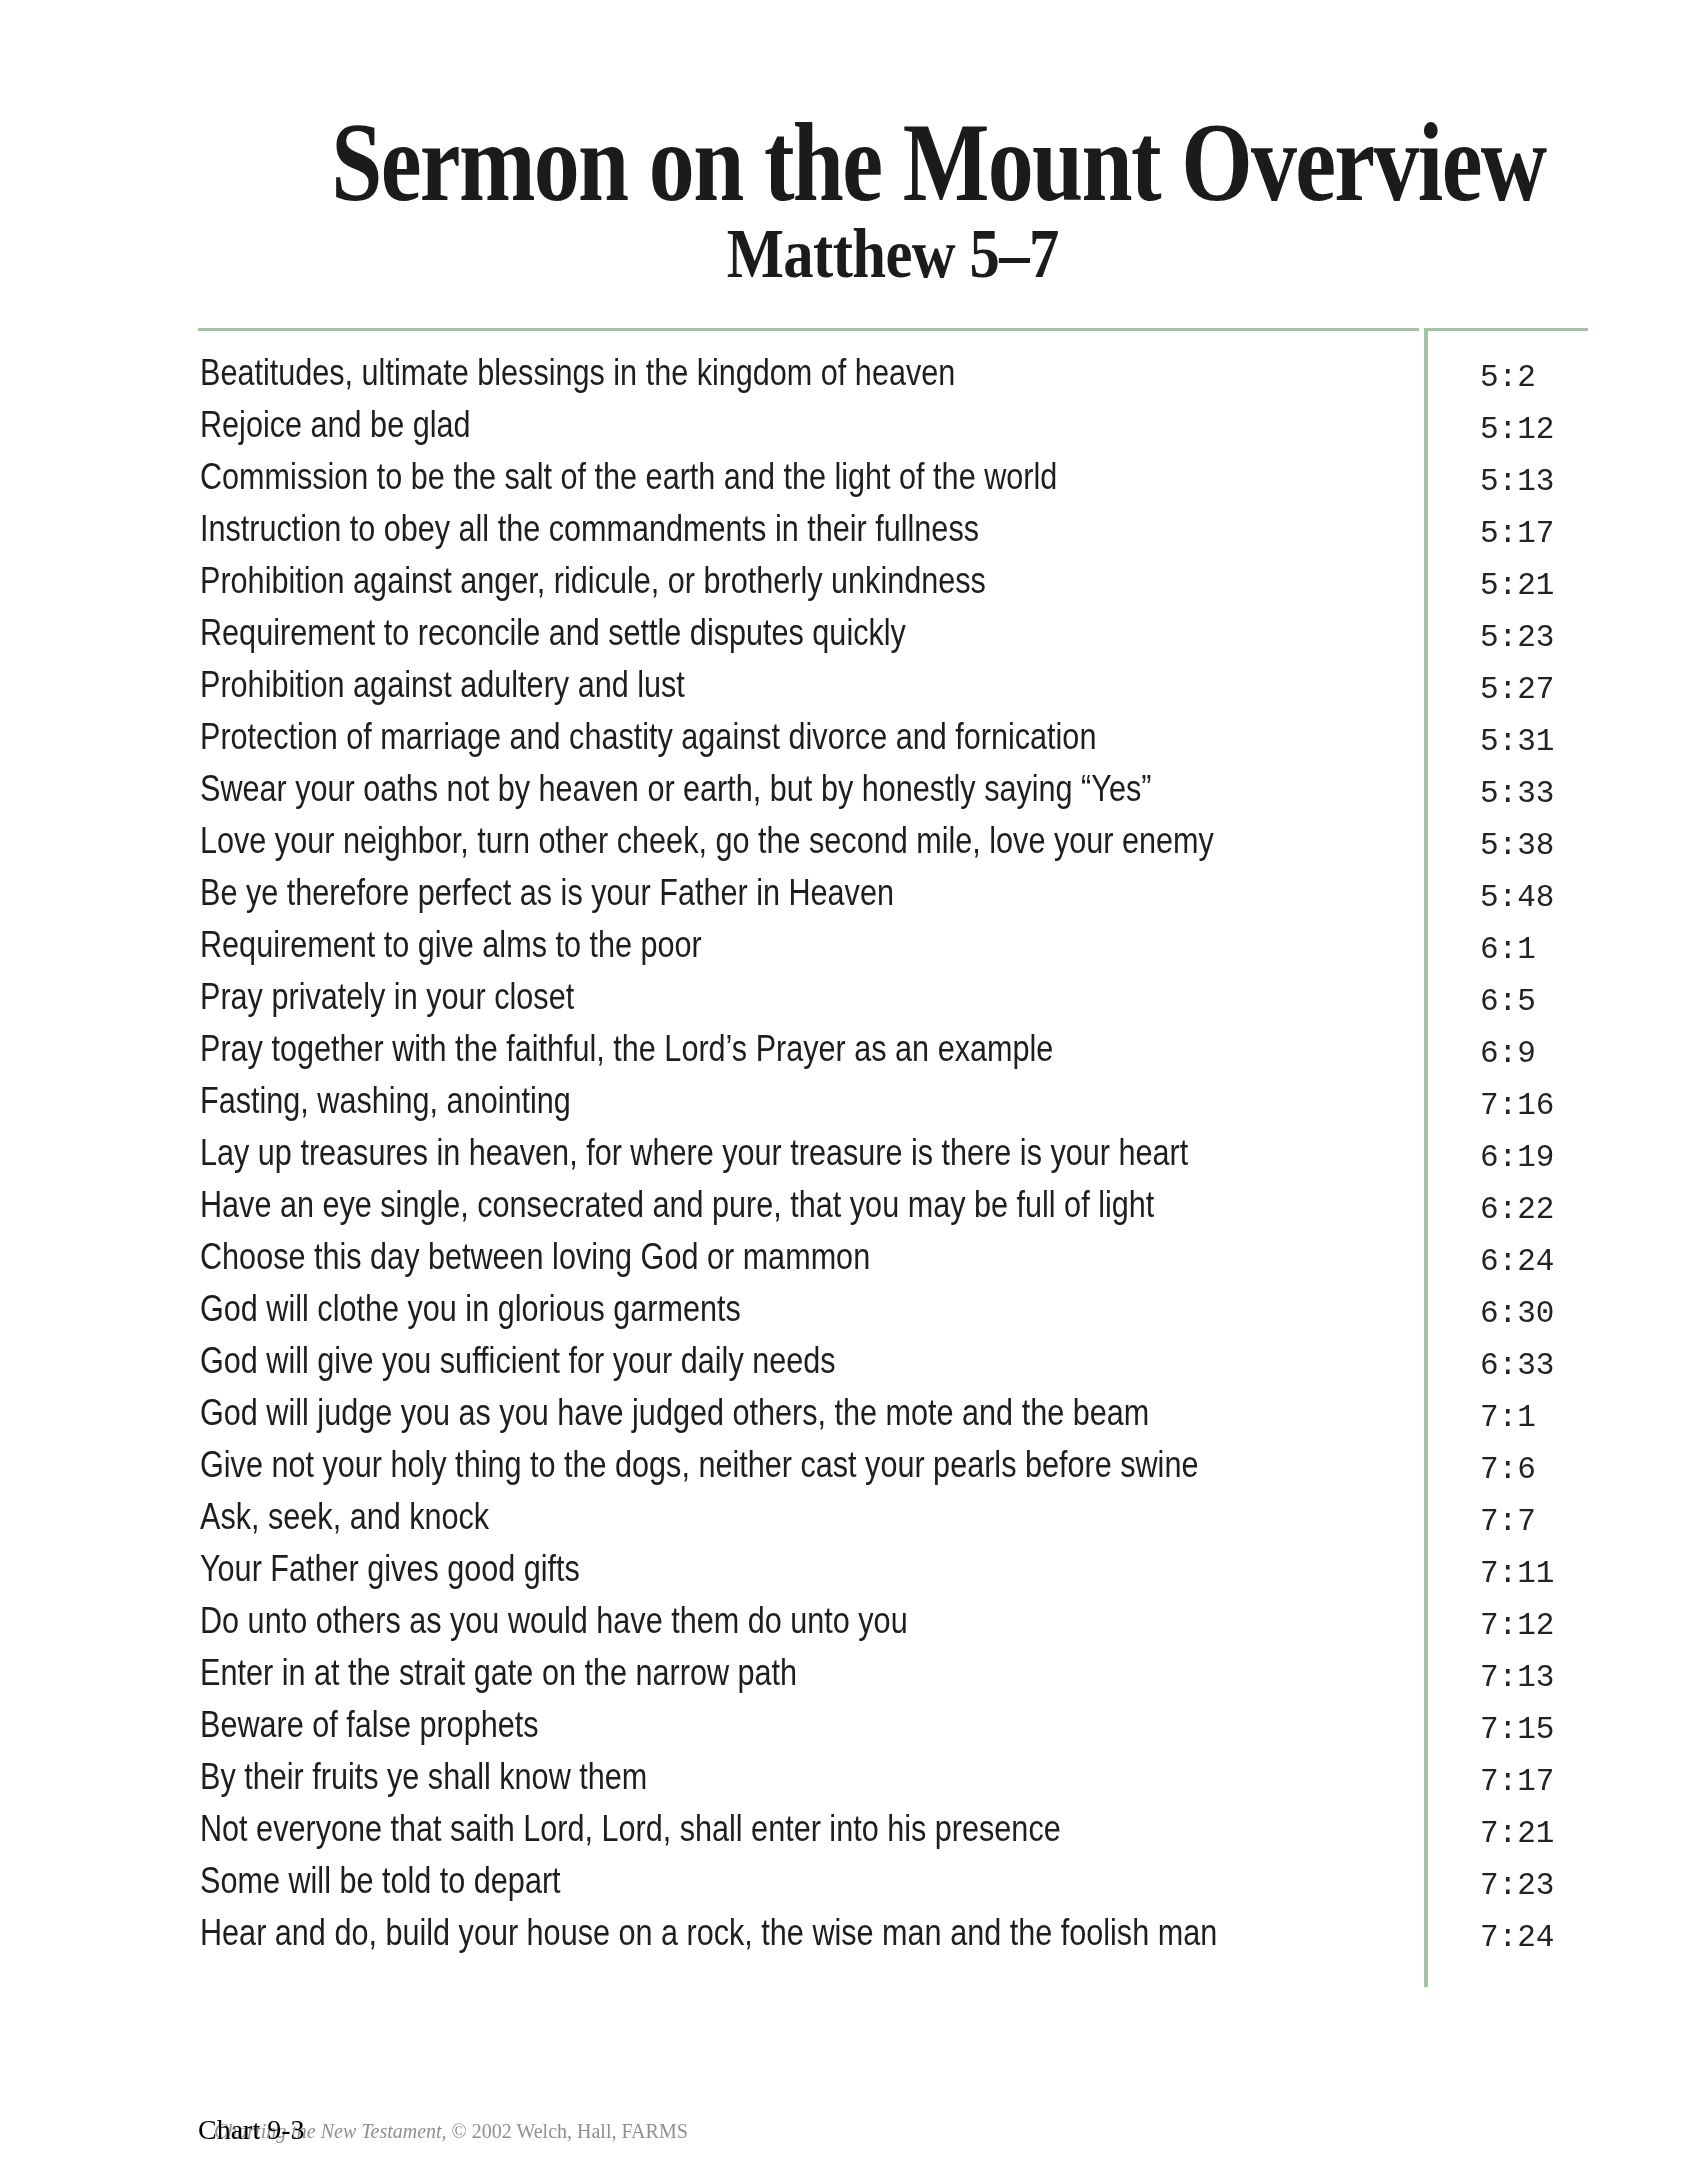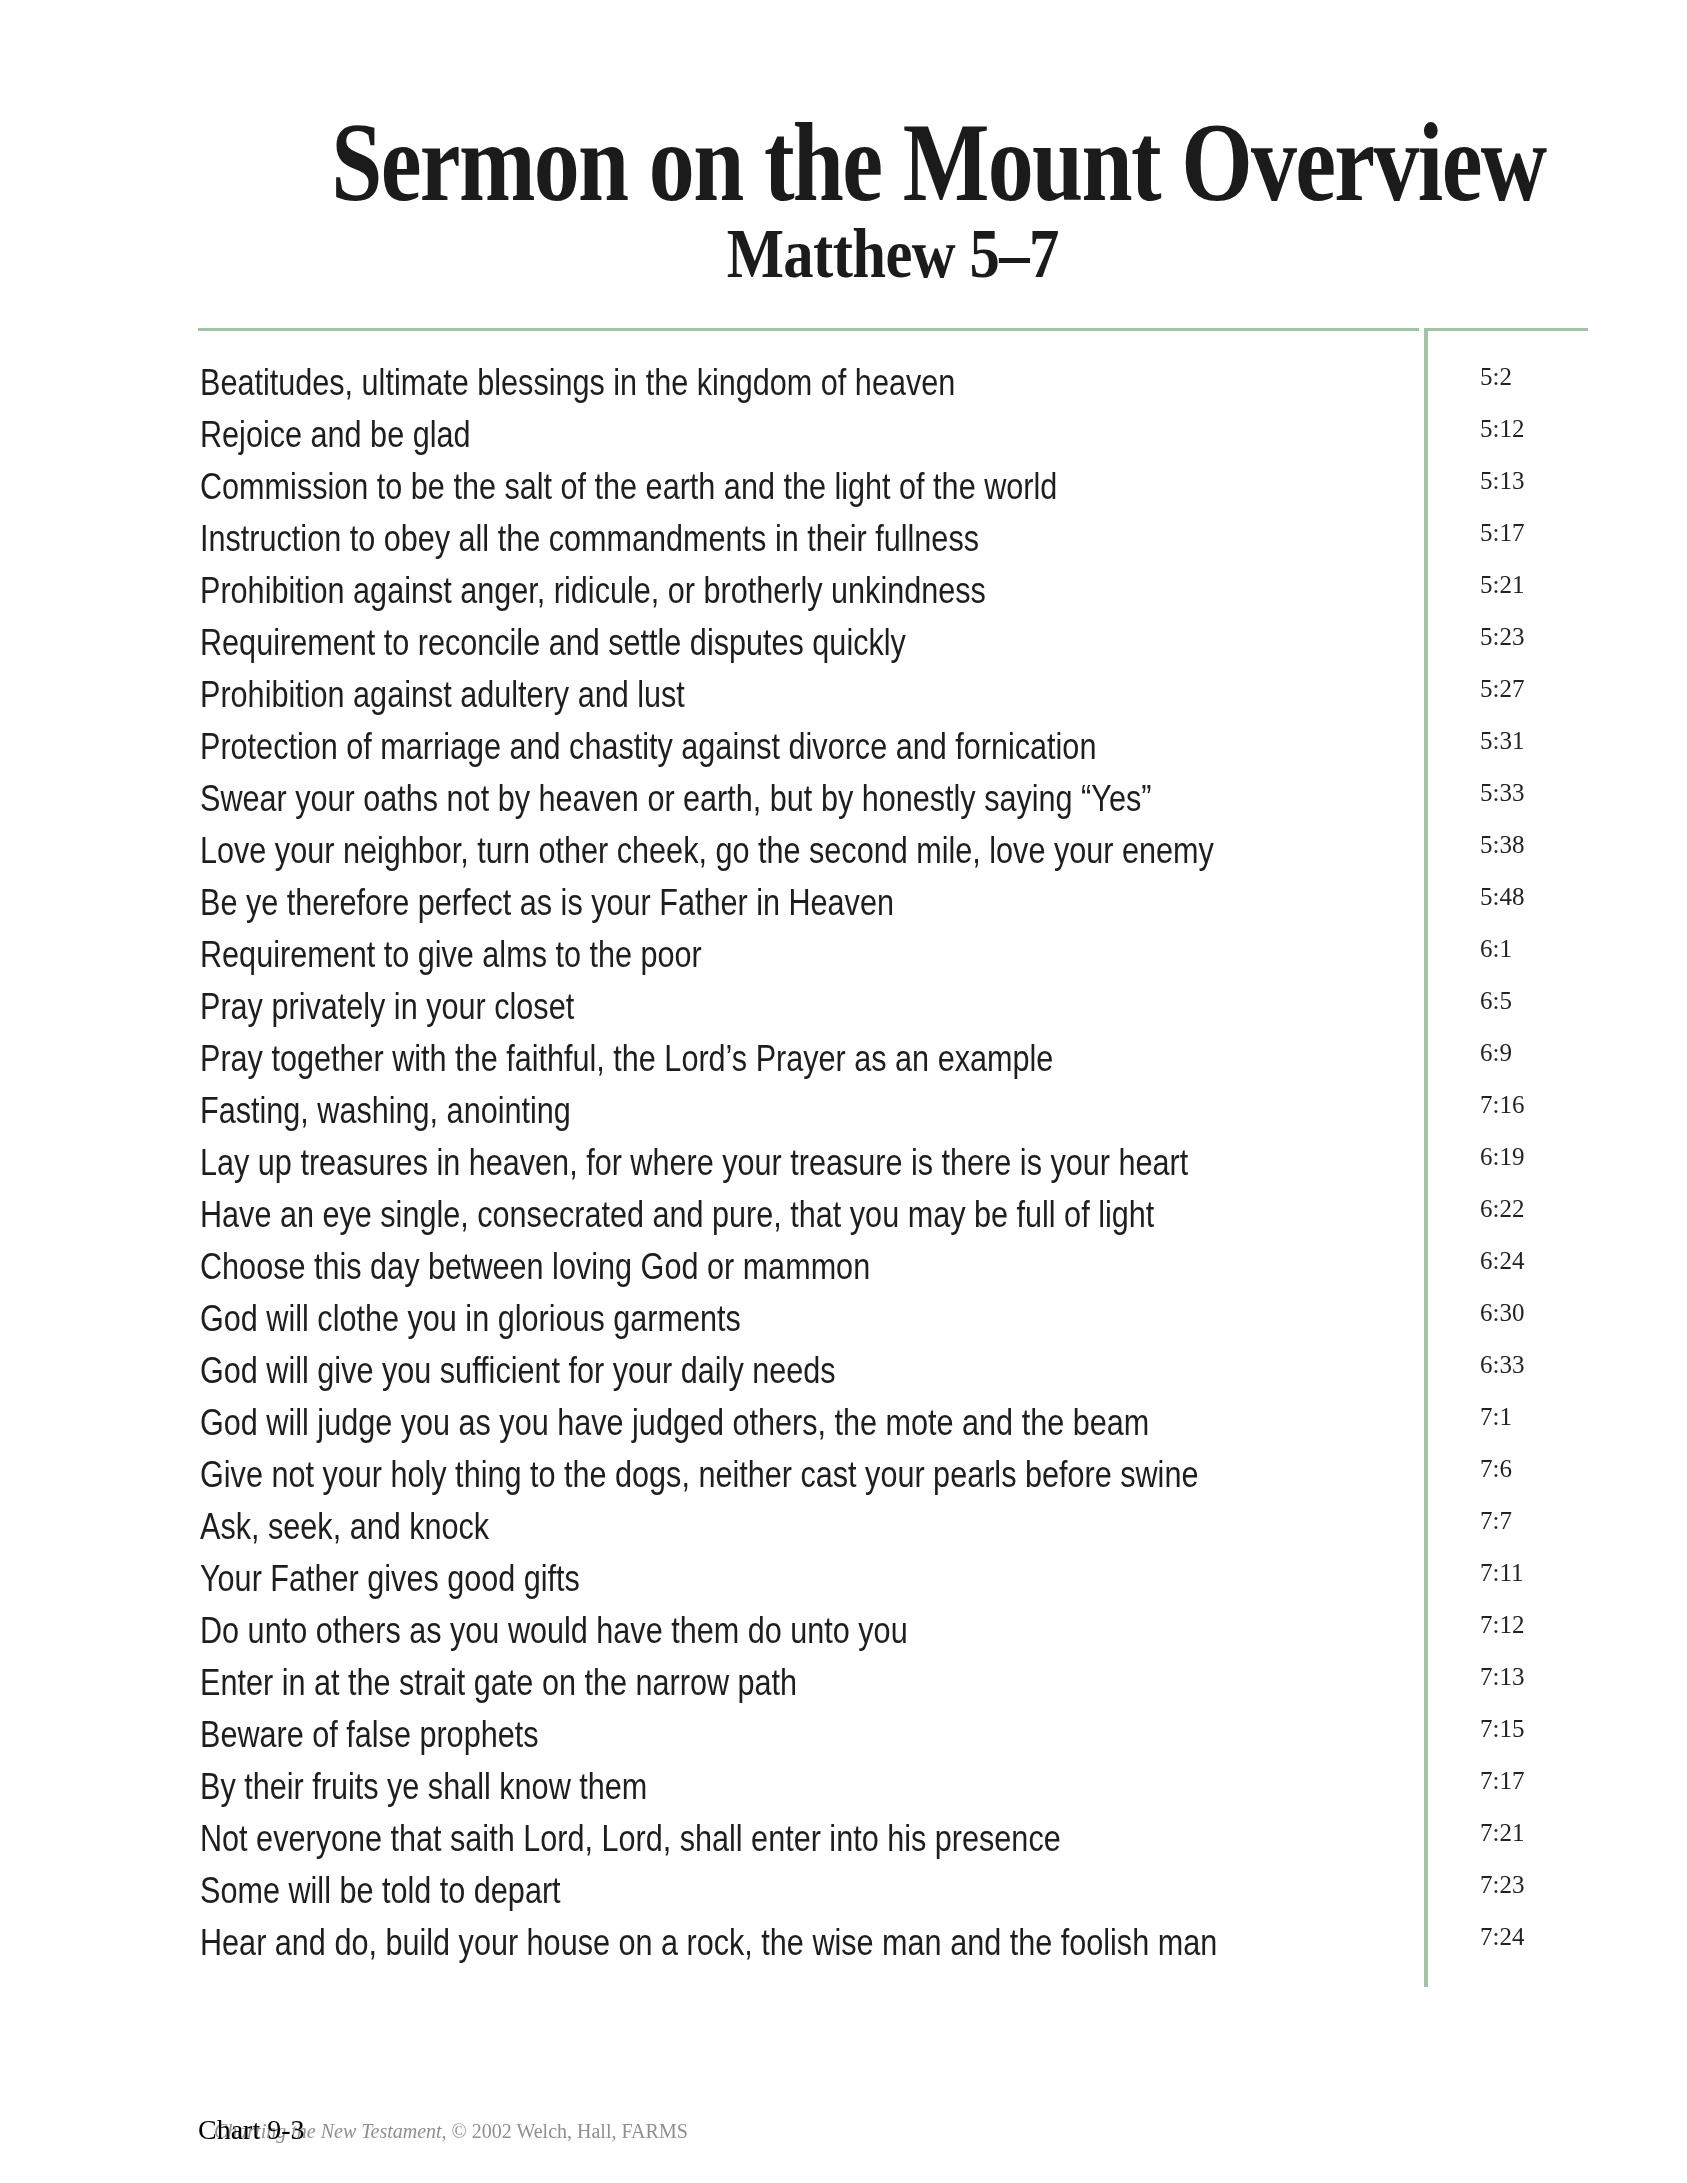--- a/index.html
+++ b/index.html
@@ -74,38 +74,38 @@
   .rows {
     position: absolute;
     left: 200px;
     top: 320px;
     width: 1387px;
   }
   .row {
     position: relative;
     height: 52px;
     display: flex;
-    align-items: flex-end;
+    align-items: flex-start;
   }
   .row .desc {
     font-family: "Liberation Sans", sans-serif;
     font-size: 36px;
     color: #1e1e1e;
     letter-spacing: 0px;
     white-space: nowrap;
     transform: scaleX(0.85);
     transform-origin: left center;
   }
   .row .ref {
     position: absolute;
     left: 1280px;
     top: 50%;
     transform: translateY(-52%);
-    font-family: Liberation Serif, serif;
-    font-size: 25px;
+    font-family: Liberation Mono, monospace;
+    font-size: 31px;
     color: #232323;
     white-space: nowrap;
   }
 
   
   .footer-left {
     position: absolute;
     left: 214px;
     top: 2088px;
     font-family: "Liberation Serif", serif;

